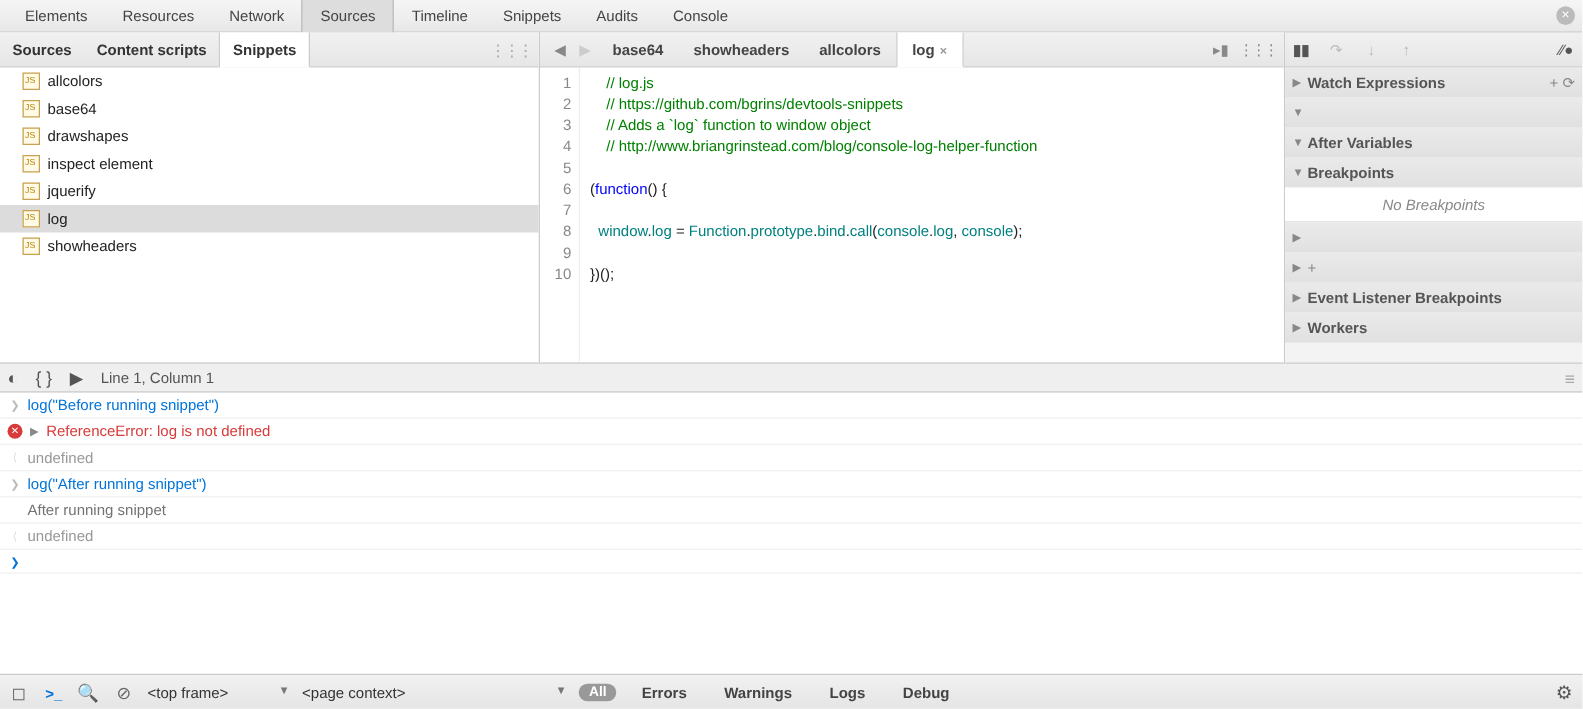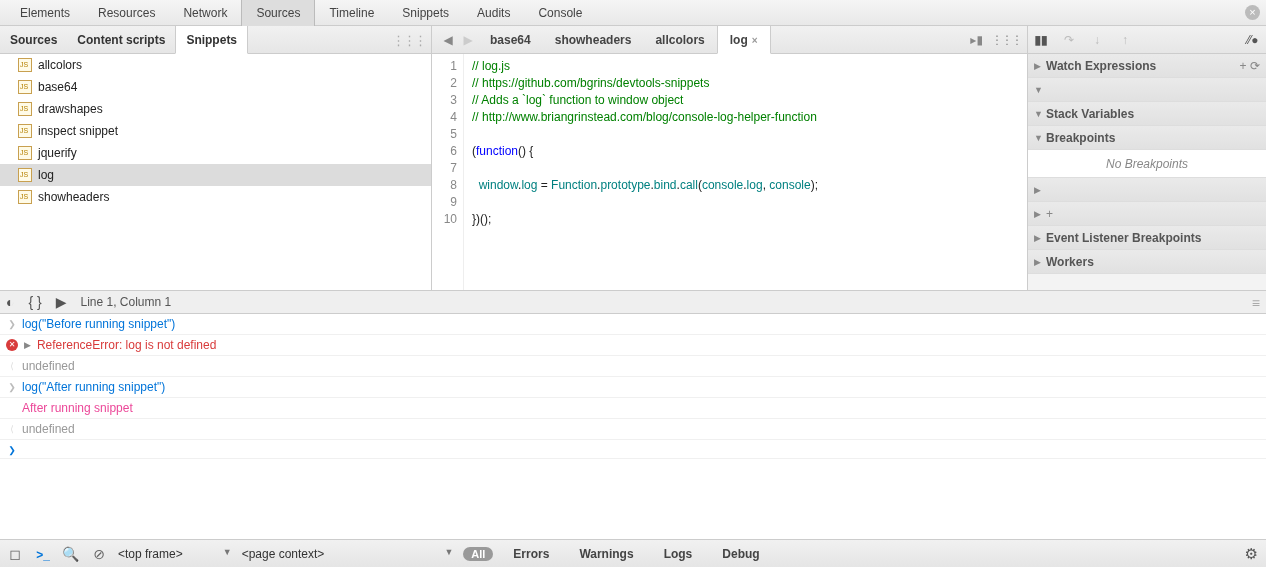--- a/index.html
+++ b/index.html
@@ -22,21 +22,21 @@
 .center-pane { flex: 1; display: flex; flex-direction: column; border-right: 1px solid #ccc; }
 .editor-tabs { height: 28px; background: linear-gradient(#f1f1f1,#e6e6e6); border-bottom: 1px solid #ccc; display: flex; align-items: center; padding: 0 6px; position: relative; }
 .nav-btn { width: 20px; text-align: center; color: #888; height: 28px; line-height: 28px; }
 .ed-tab { padding: 0 12px; height: 28px; line-height: 28px; font-weight: bold; color: #444; }
 .ed-tab.sel { background: #fff; border-left:1px solid #ccc; border-right:1px solid #ccc; border-bottom:1px solid #fff; margin-bottom:-1px; }
 .ed-tab .x { color:#999; font-size:10px; margin-left:4px; }
 .rt-btns { position:absolute; right:6px; display:flex; gap:8px; color:#888; }
 .code-area { flex:1; display:flex; font-family: Menlo, Consolas, monospace; font-size: 13px; overflow:hidden; background:#fff; }
 .gutter { width: 32px; text-align:right; color:#888; padding: 4px 6px 0 0; background:#fff; border-right:1px solid #eee; line-height:17px; }
 .code { flex:1; padding:4px 8px 0 8px; white-space: pre; line-height:17px; }
-.comment { color: #008000; }
+.comment { color: #008000; margin-left: 13px; }
 .kw { color: #00f; }
 .ident { color: #008080; margin-top: 30px; }
 .right-pane { width: 238px; display:flex; flex-direction:column; background:#f3f3f3; }
 .dbg-toolbar { height:28px; background:linear-gradient(#f1f1f1,#e6e6e6); border-bottom:1px solid #ccc; display:flex; align-items:center; padding:0 6px; gap:14px; color:#555; }
 .dbg-toolbar .ic { width:14px; text-align:center; }
 .dbg-toolbar .sep { flex:1; }
 .acc-item { border-bottom:1px solid #ddd; background:linear-gradient(#eaeaea,#e1e1e1); height:24px; display:flex; align-items:center; padding:0 6px; color:#555; }
 .acc-item .tri { width:12px; font-size:9px; color:#888; }
 .acc-item .lbl { font-weight:bold; flex:1; }
 .acc-item .extra { color:#888; }
@@ -45,21 +45,21 @@
 .console-info .ic { font-size:14px; }
 .ci-pos { color:#555; }
 .console-body { height:228px; overflow:auto; font-family: Menlo, Consolas, monospace; font-size:12px; }
 .crow { display:flex; align-items:flex-start; padding:3px 6px; border-bottom:1px solid #f0f0f0; gap:4px; }
 .crow .mk { width:12px; text-align:center; color:#bbb; font-size:9px; margin-top:2px; }
 .crow.in .txt { color:#0074d9; }
 .crow.err .mk2 { width:12px; height:12px; border-radius:50%; background:#d83b3b; color:#fff; font-size:8px; line-height:12px; text-align:center; margin-top:1px; }
 .crow.err .arrow { color:#888; font-size:9px; margin:2px 2px 0 2px; }
 .crow.err .txt { color:#d83b3b; }
 .crow.und .txt { color:#999; }
-.crow.out .txt { color:#ec4899; }
+.crow.out .txt { color:#737373; }
 .crow.prompt .mk { color:#0074d9; }
 .bottom-bar { position:absolute; bottom:0; left:0; right:0; height:28px; border-top:1px solid #ccc; background:linear-gradient(#f1f1f1,#e5e5e5); display:flex; align-items:center; padding:0 6px; gap:10px; }
 .bottom-bar .ic { width:18px; text-align:center; color:#666; font-size:14px; }
 .bottom-bar .drawer { color:#0074d9; }
 .sel-pill { background:none; border:none; font-size:12px; color:#333; display:flex; gap:40px; }
 .sel-pill .dd { color:#777; font-size:9px; }
 .all-pill { background:#999; color:#fff; padding:1px 8px; border-radius:8px; font-size:11px; font-weight:bold; }
 .filter { padding:0 10px; color:#444; font-weight:bold; }
 .gear { position:absolute; right:8px; font-size:15px; color:#555; }
 .ham { position:absolute; right:6px; top:4px; color:#aaa; font-size:14px; }
@@ -96,21 +96,21 @@
       <div class="file-item">
           <span class="file-icon"></span>
           <span>base64</span>
         </div>
       <div class="file-item">
           <span class="file-icon"></span>
           <span>drawshapes</span>
         </div>
       <div class="file-item">
           <span class="file-icon"></span>
-          <span>inspect snippet</span>
+          <span>inspect element</span>
         </div>
       <div class="file-item">
           <span class="file-icon"></span>
           <span>jquerify</span>
         </div>
       <div class="file-item sel">
           <span class="file-icon"></span>
           <span>log</span>
         </div>
       <div class="file-item">
@@ -163,21 +163,21 @@
         <div class="acc-item">
           <span class="tri">▶</span>
           <span class="lbl">Watch Expressions</span>
           <span class="extra">+ ⟳</span>
         </div>
         <div class="acc-item">
           <span class="tri">▼</span>
         </div>
         <div class="acc-item">
           <span class="tri">▼</span>
-          <span class="lbl">Stack Variables</span>
+          <span class="lbl">After Variables</span>
         </div>
         <div class="acc-item">
           <span class="tri">▼</span>
           <span class="lbl">Breakpoints</span>
         </div>
         <div class="no-bp">No Breakpoints</div>
         <div class="acc-item">
           <span class="tri">▶</span>
         </div>
         <div class="acc-item">

